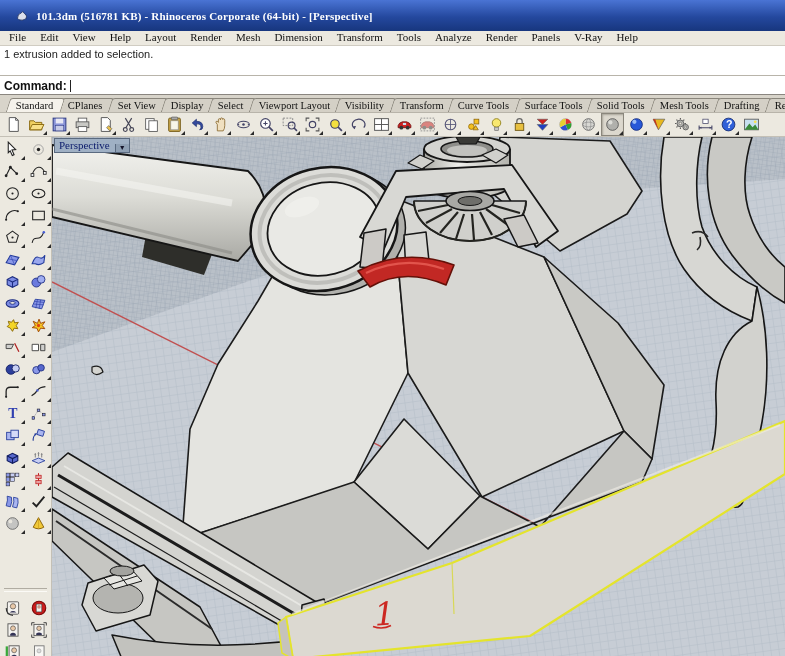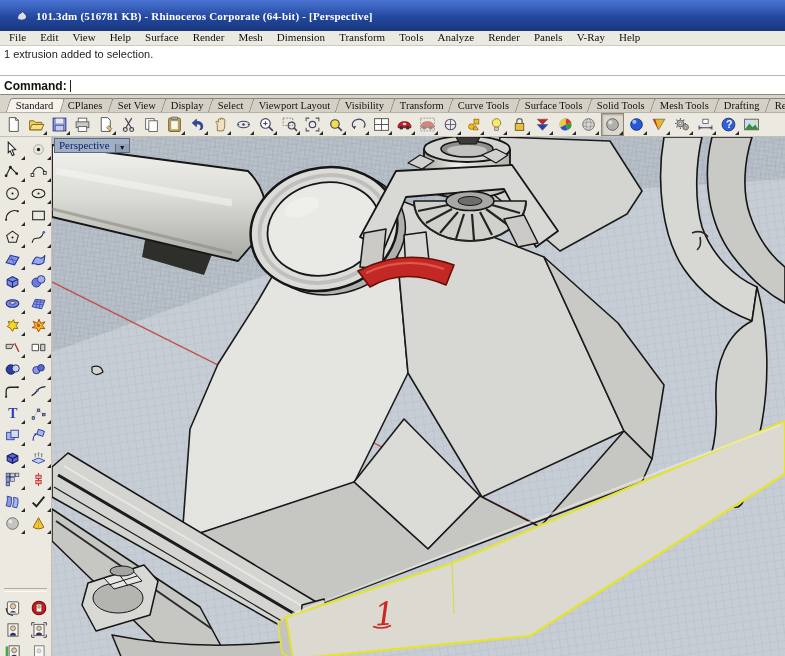--- a/index.html
+++ b/index.html
@@ -46,21 +46,21 @@
       </svg>
   </span>
   <span class="title-text">101.3dm (516781 KB) - Rhinoceros Corporate (64-bit) - [Perspective]</span>
 </div>
 
 <div class="menubar" id="menubar">
     <span class="menu-item">File</span>
     <span class="menu-item">Edit</span>
     <span class="menu-item">View</span>
     <span class="menu-item">Help</span>
-    <span class="menu-item">Surface</span>
+    <span class="menu-item">Layout</span>
     <span class="menu-item">Render</span>
     <span class="menu-item">Mesh</span>
     <span class="menu-item">Dimension</span>
     <span class="menu-item">Transform</span>
     <span class="menu-item">Tools</span>
     <span class="menu-item">Analyze</span>
     <span class="menu-item">Render</span>
     <span class="menu-item">Panels</span>
     <span class="menu-item">V-Ray</span>
     <span class="menu-item">Help</span>

